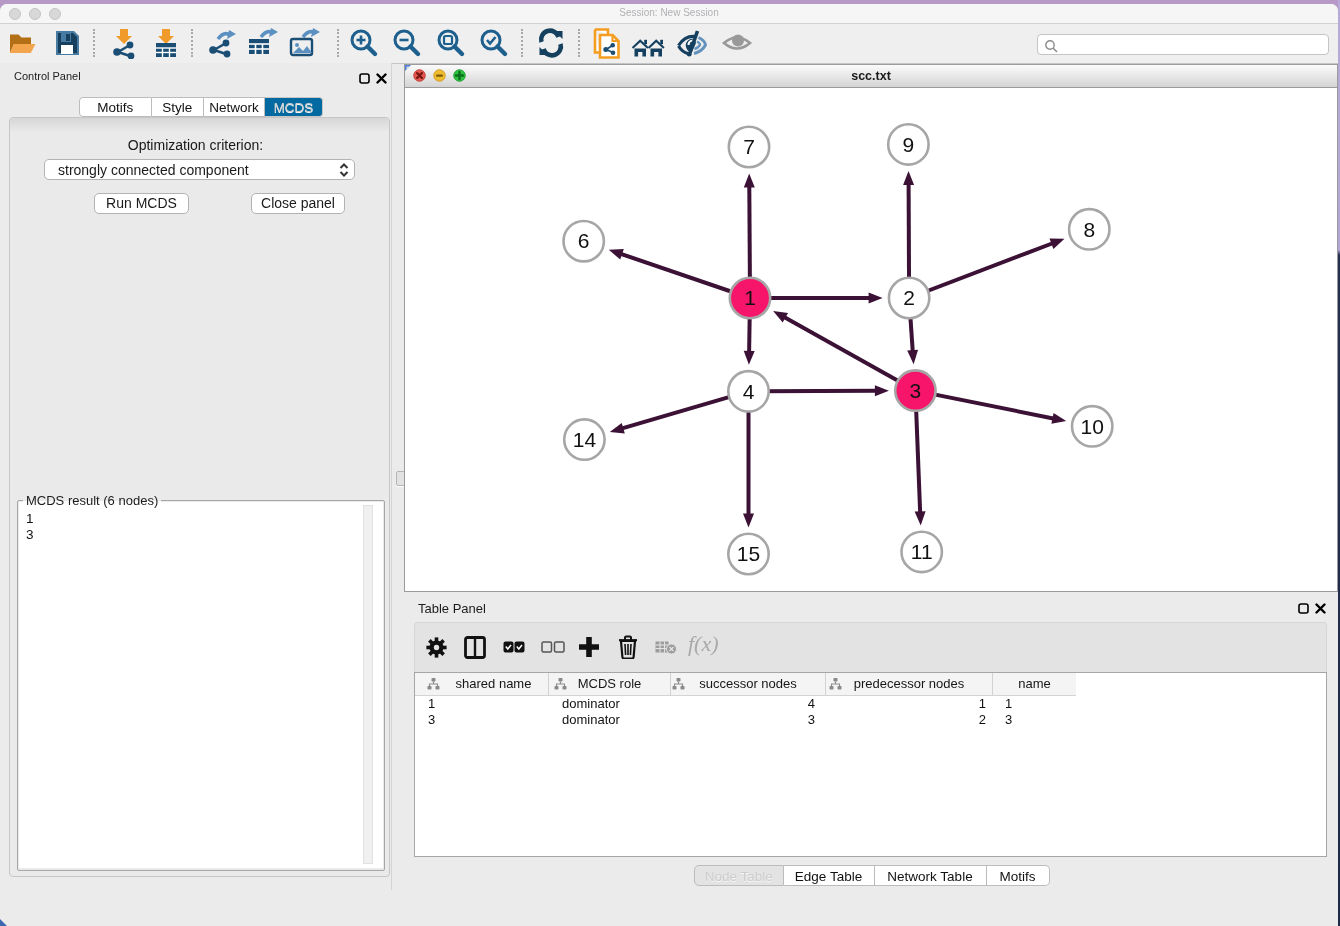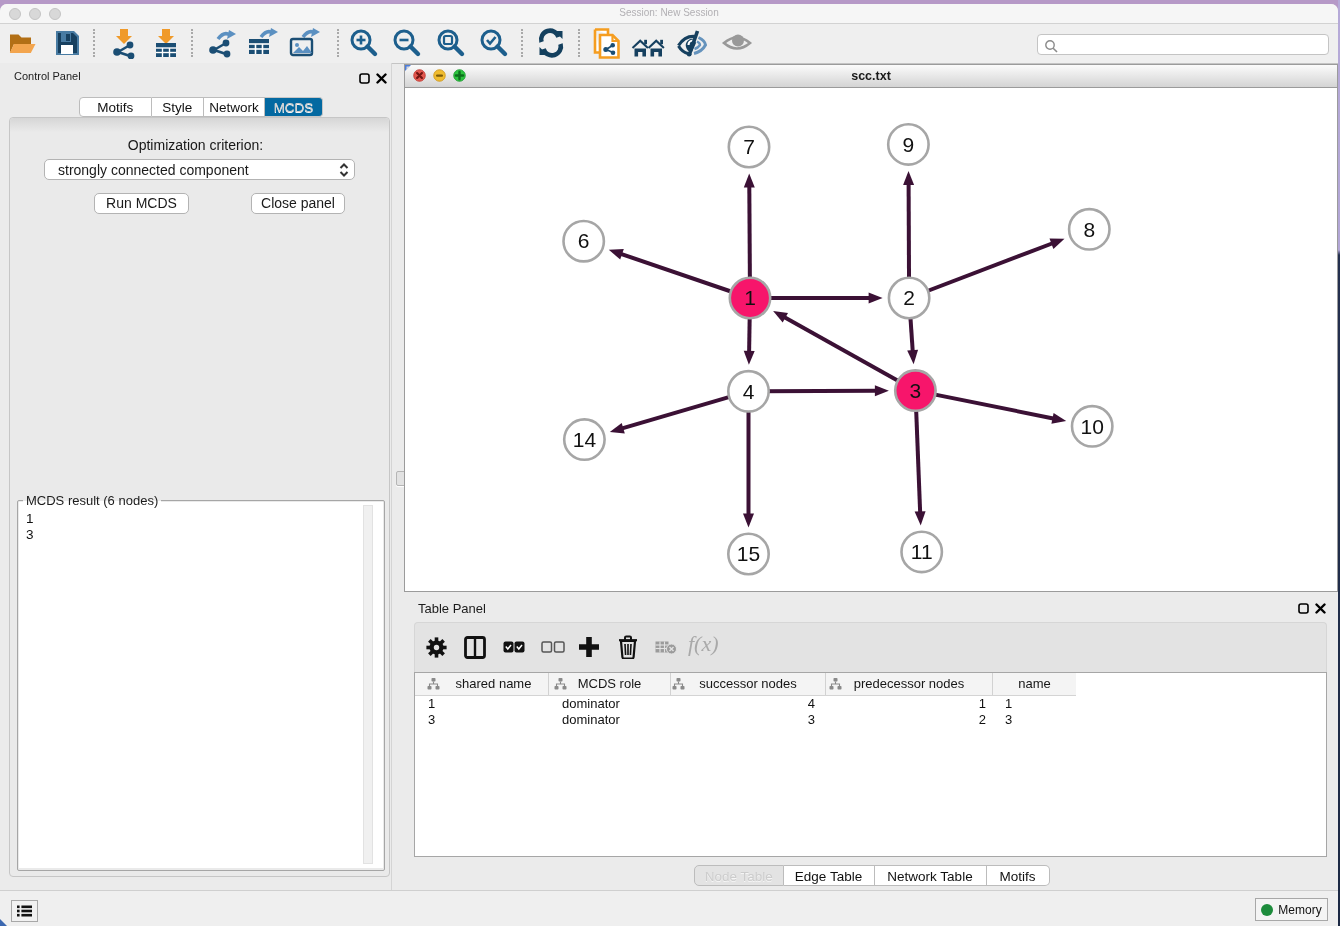--- a/index.html
+++ b/index.html
@@ -432,33 +432,15 @@
       <div class="td" style="left:490px;top:39px;width:81px;text-align:right;">2</div>
       <div class="td" style="left:590px;top:39px;">3</div>
     </div>
     <div id="btabs">
       <div class="btab first" style="width:89.5px;">Node Table</div>
       <div class="btab" style="width:91px;">Edge Table</div>
       <div class="btab" style="width:112px;">Network Table</div>
       <div class="btab last" style="width:63px;">Motifs</div>
     </div>
   </div>
-  <div id="statusbar">
-    <div id="listbtn">
-      <svg style="position:absolute;left:5px;top:4px;" width="15" height="12" viewBox="0 0 15 12">
-        <g fill="#111">
-            <rect x="0" y="0.5" width="2.6" height="2.6"></rect>
-            <rect x="0" y="4.7" width="2.6" height="2.6"></rect>
-            <rect x="0" y="8.9" width="2.6" height="2.6"></rect>
-        <rect x="4.4" y="0.5" width="10.6" height="2.6"></rect>
-            <rect x="4.4" y="4.7" width="10.6" height="2.6"></rect>
-            <rect x="4.4" y="8.9" width="10.6" height="2.6"></rect>
-          </g>
-      </svg>
-    </div>
-    <div id="membtn">
-        <span style="display:inline-block;width:12px;height:12px;border-radius:50%;background:#1d8c3c;margin-right:5px;flex:none;"></span>
-        <span>Memory</span>
-      </div>
-  </div>
 </div>
 <div id="edge-strip"></div>
 <div id="blwedge"></div>
 
 </body></html>

